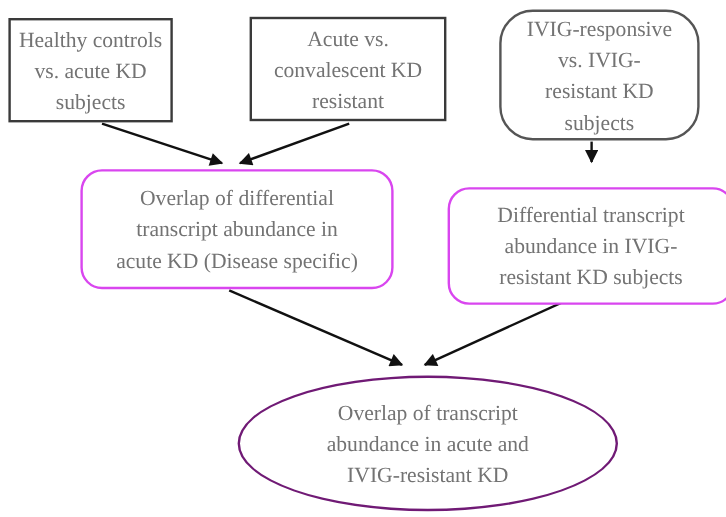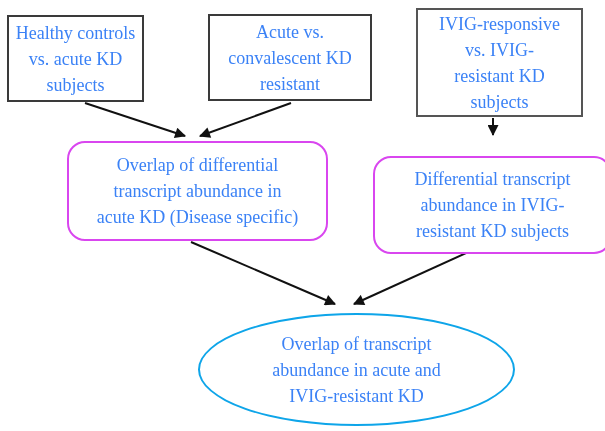--- a/index.html
+++ b/index.html
@@ -12,33 +12,33 @@
     overflow: hidden;
   }
   .node {
     position: absolute;
     box-sizing: border-box;
     display: flex;
     align-items: center;
     justify-content: center;
     text-align: center;
     background: #ffffff;
-    color: #3b82f6;
+    color: #737373;
     font-size: 18px;
     line-height: 26px;
     white-space: pre-line;
     z-index: 2;
   }
   .shape-rect    { border: 2px solid #3a3a3a; }
   .shape-rounded { border: 2px solid #d946ef; border-radius: 18px; }
-  .shape-ellipse { border: 2px solid #0ea5e9; border-radius: 50%; }
+  .shape-ellipse { border: 2px solid #701a75; border-radius: 50%; }
 
   .node-healthy      { left: 7px;   top: 15px;  width: 137px; height: 87px; }
   .node-acute-conv   { left: 208px; top: 14px;  width: 164px; height: 87px; }
-  .node-ivig-comp    { left: 416px; top: 8px;   width: 167px; height: 109px; border-color: #555555; }
+  .node-ivig-comp    { left: 416px; top: 8px;   width: 167px; height: 109px; border-color: #555555; border-radius: 28px; }
   .node-overlap-acute{ left: 67px;  top: 141px; width: 261px; height: 100px; }
   .node-diff-ivig    { left: 373px; top: 156px; width: 239px; height: 98px; }
   .node-overlap-final{ left: 198px; top: 313px; width: 317px; height: 113px; }
 
   .edges-layer {
     position: absolute;
     left: 0; top: 0;
     width: 605px; height: 431px;
     z-index: 1;
     pointer-events: none;

